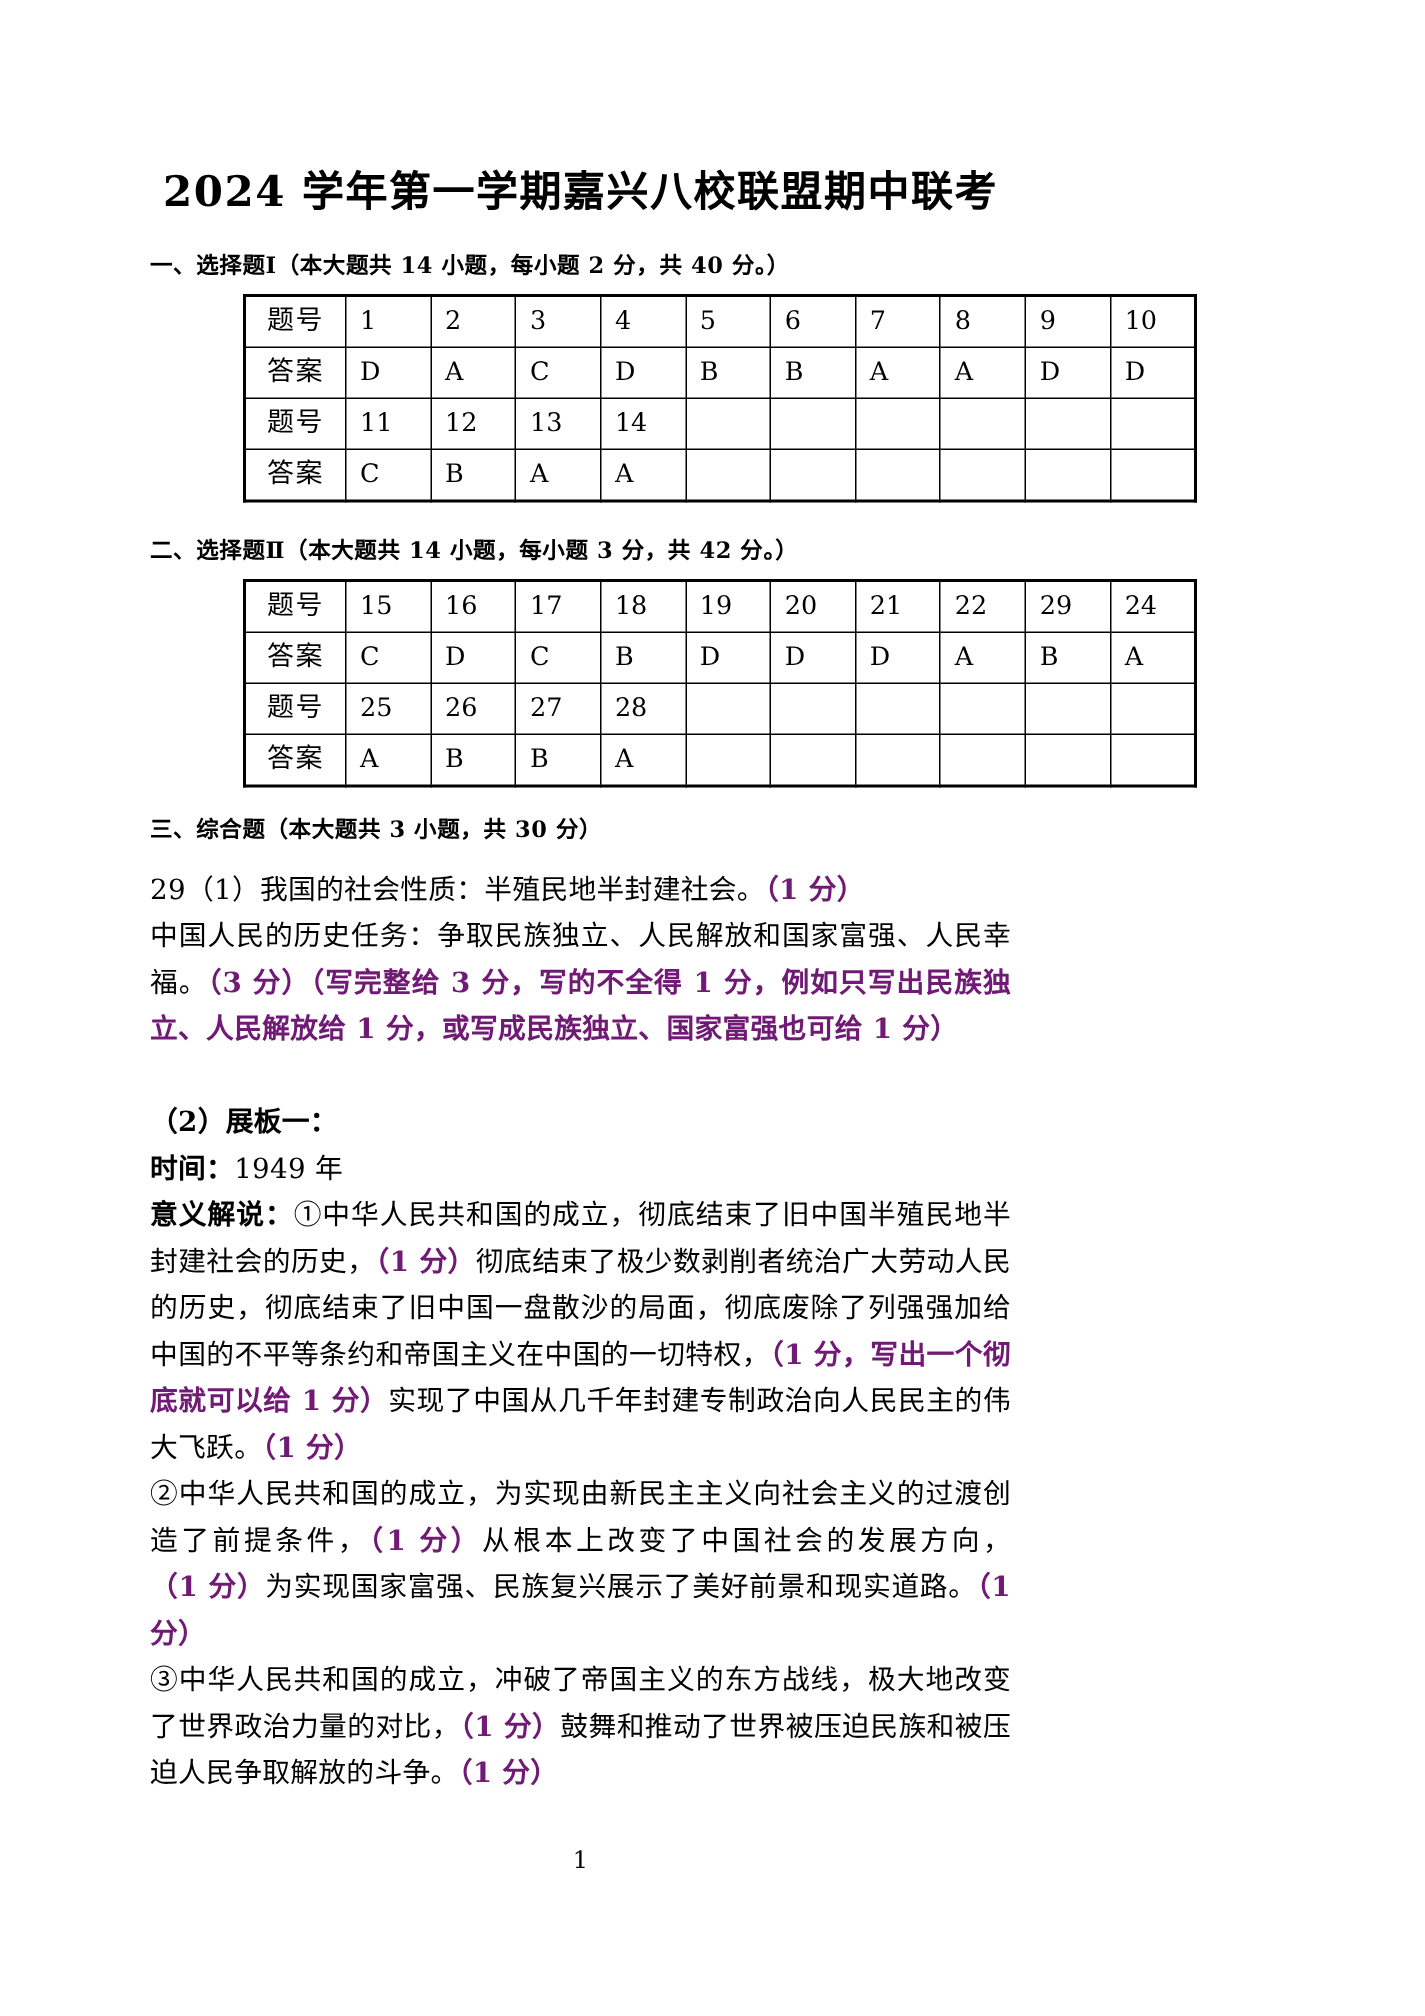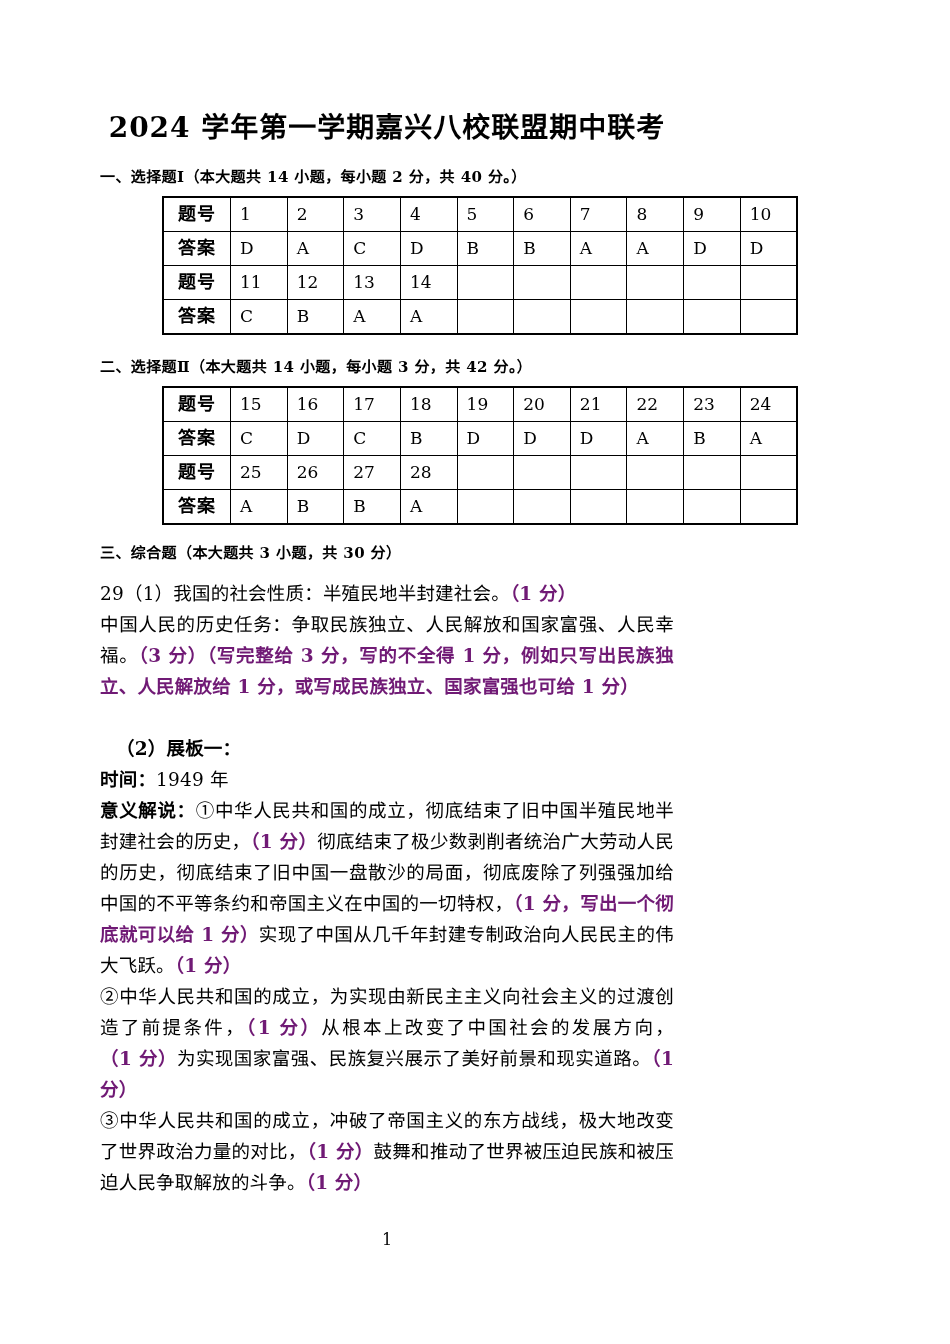--- a/index.html
+++ b/index.html
@@ -74,21 +74,21 @@
   table.answer-table td {
     border: 1px solid #000000;
     height: 33px;
     font-size: 17px;
     font-family: "DejaVu Serif", "Liberation Serif", serif;
     padding: 0 0 0 9px;
     vertical-align: middle;
     line-height: 1;
   }
   table.answer-table td.rowlabel {
-    font-weight: bold;
+    font-weight: normal;
     text-align: center;
     padding-left: 0;
     letter-spacing: 1px;
     font-size: 18px;
     width: 66px;
   }
 
   
   .body-block {
     padding-top: 14px;
@@ -96,21 +96,20 @@
   p.para {
     font-size: 18.5px;
     line-height: 31px;
     margin: 0;
     text-align: justify;
     text-justify: inter-ideograph;
     letter-spacing: 0.2px;
   }
   p.para.spaced {
     margin-top: 31px;
-    margin-left: 16px;
   }
   .b { font-weight: bold; }
   .red { color: #701a75; font-weight: bold; }
 
   
   .page-number {
     position: absolute;
     left: 0;
     right: 0;
     top: 1230px;
@@ -195,21 +194,21 @@
         <tr>
           <td class="rowlabel">题号</td>
           <td>15</td>
           <td>16</td>
           <td>17</td>
           <td>18</td>
           <td>19</td>
           <td>20</td>
           <td>21</td>
           <td>22</td>
-          <td>23</td>
+          <td>29</td>
           <td>24</td>
         </tr>
         <tr>
           <td class="rowlabel">答案</td>
           <td>C</td>
           <td>D</td>
           <td>C</td>
           <td>B</td>
           <td>D</td>
           <td>D</td>

